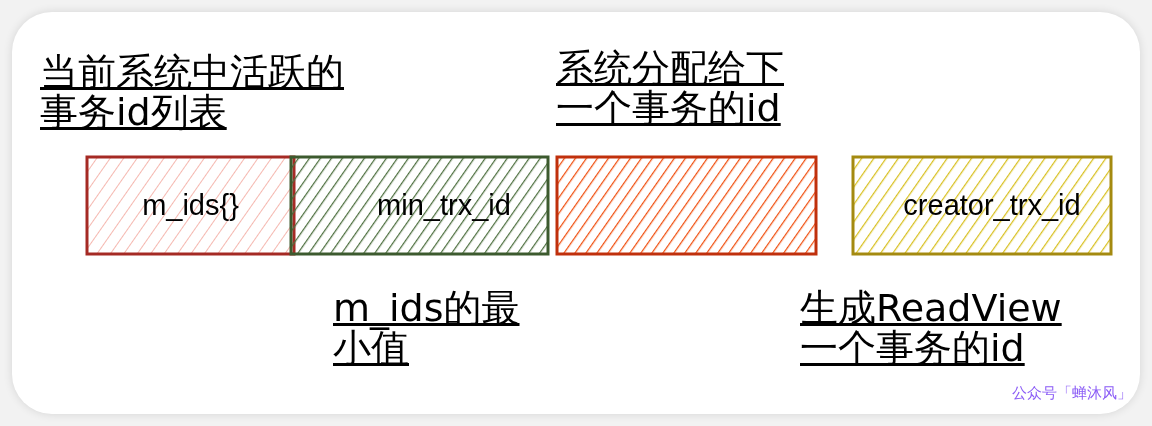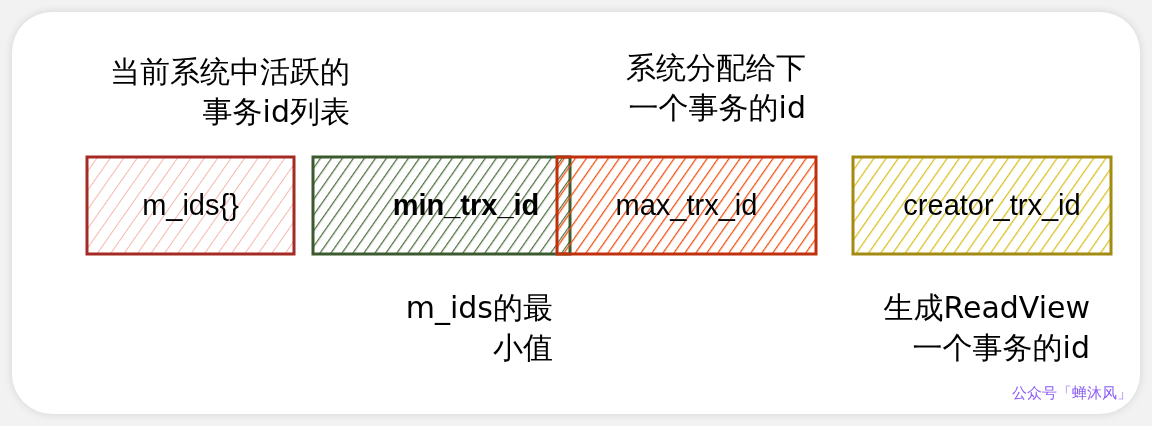--- a/index.html
+++ b/index.html
@@ -1,18 +1,18 @@
 <!DOCTYPE html>
 <html><head>
 <meta charset="utf-8">
 <style>
   html,body{margin:0;padding:0;}
   body{width:1152px;height:426px;background:#f2f2f2;position:relative;overflow:hidden;font-family:"DejaVu Sans","Liberation Sans",sans-serif;}
   .card{position:absolute;left:12px;top:12px;width:1128px;height:402px;background:#fff;border-radius:40px;box-shadow:0 0 10px rgba(0,0,0,0.12);}
-  .label{position:absolute;text-align:right;color:#000;font-size:30px;line-height:40px;white-space:pre-line;font-weight:500;}
+  .label{position:absolute;text-align:left;color:#000;font-size:38px;line-height:40px;white-space:pre-line;font-weight:500;text-decoration:underline;}
   .box{position:absolute;top:155px;height:101px;box-sizing:border-box;display:flex;align-items:center;justify-content:center;border-radius:13px;}
   .box svg{position:absolute;left:0;top:0;}
   .box span{position:relative;font-family:"Liberation Sans",sans-serif;font-size:29px;color:#000;}
   .wm{position:absolute;right:20px;top:384px;font-size:15px;color:#8b5cf6;}
 </style>
 </head>
 <body>
 
 <div class="card"></div>
 
@@ -30,42 +30,41 @@
     <defs>
         <pattern id="h1" width="11" height="11" patternUnits="userSpaceOnUse" patternTransform="rotate(35)">
           <line x1="0" y1="0" x2="0" y2="11" stroke="#f5b8b0" stroke-width="2"></line>
         </pattern>
       </defs>
     <rect x="2" y="2" width="207" height="97" fill="url(#h1)" stroke="#a52a24" stroke-width="3"></rect>
   </svg>
   <span>m_ids{}</span>
 </div>
 
-<div class="box" style="left:311px;width:310px;font-weight:bold;">
+<div class="box" style="left:289px;width:310px;">
   <svg width="261" height="101">
     <defs>
         <pattern id="h2" width="9" height="9" patternUnits="userSpaceOnUse" patternTransform="rotate(35)">
           <line x1="0" y1="0" x2="0" y2="9" stroke="#4e7040" stroke-width="2.5"></line>
         </pattern>
       </defs>
     <rect x="2" y="2" width="257" height="97" fill="url(#h2)" stroke="#3c5a2e" stroke-width="3"></rect>
   </svg>
   <span>min_trx_id</span>
 </div>
 
 <div class="box" style="left:555px;width:263px;">
   <svg width="263" height="101">
     <defs>
         <pattern id="h3" width="9" height="9" patternUnits="userSpaceOnUse" patternTransform="rotate(35)">
           <line x1="0" y1="0" x2="0" y2="9" stroke="#f05010" stroke-width="2.5"></line>
         </pattern>
       </defs>
     <rect x="2" y="2" width="259" height="97" fill="url(#h3)" stroke="#c0300c" stroke-width="3"></rect>
   </svg>
-  <span>max_trx_id</span>
 </div>
 
 <div class="box" style="left:851px;width:282px;">
   <svg width="262" height="101">
     <defs>
         <pattern id="h4" width="10" height="10" patternUnits="userSpaceOnUse" patternTransform="rotate(35)">
           <line x1="0" y1="0" x2="0" y2="10" stroke="#d8c020" stroke-width="2.5"></line>
         </pattern>
       </defs>
     <rect x="2" y="2" width="258" height="97" fill="url(#h4)" stroke="#a48a10" stroke-width="3"></rect>

